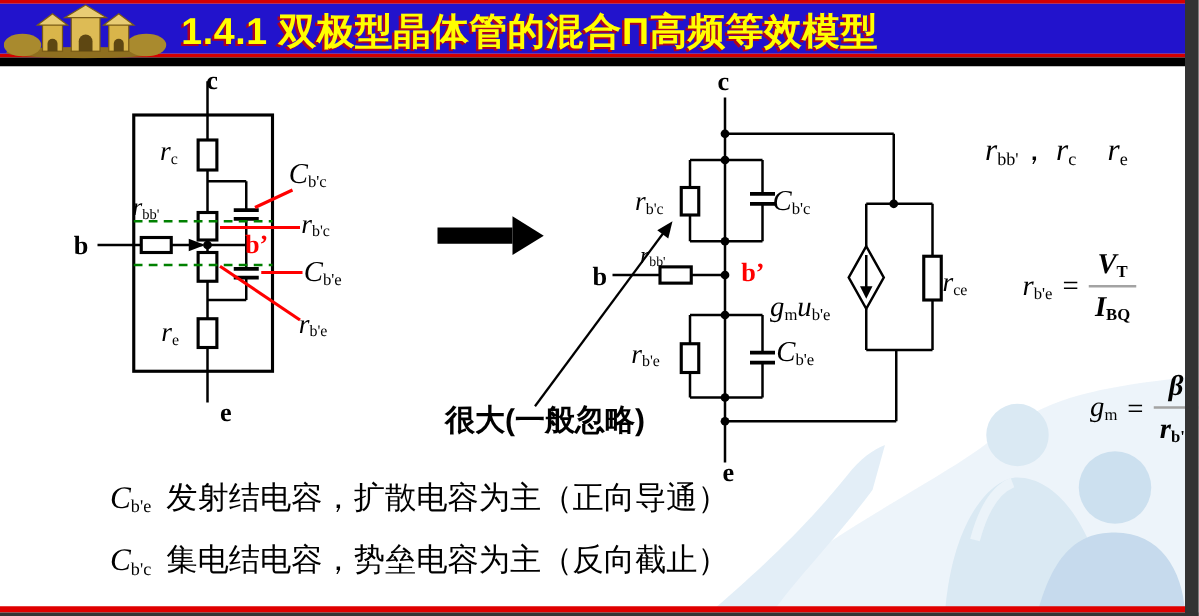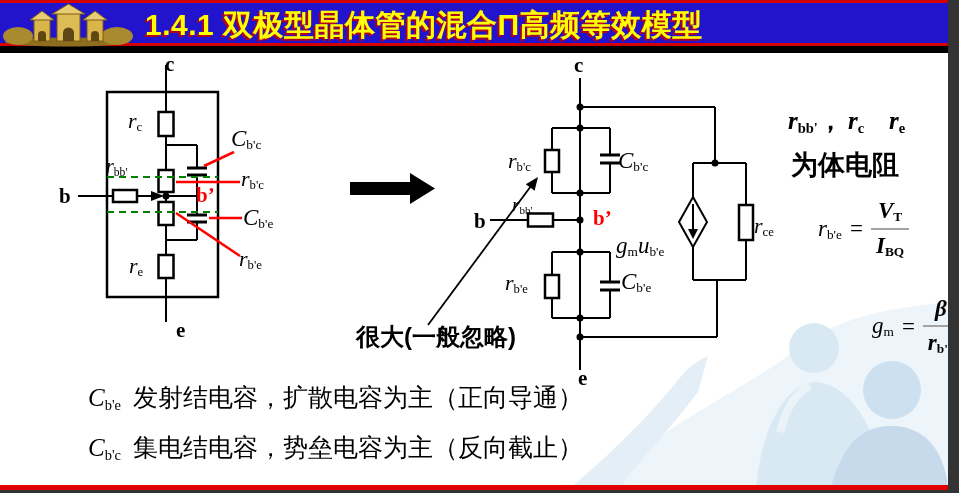--- a/index.html
+++ b/index.html
@@ -205,24 +205,23 @@
   <div class="lbl term" style="left:474px;top:211px;"><span>b</span></div>
   <div class="lbl term red" style="left:593px;top:208px;"><span>b’</span></div>
   <div class="lbl" style="left:616px;top:218px;font-size:23px;margin-top:16px;"><i>g</i><sub>m</sub><i>u</i><sub>b'e</sub></div>
   <div class="lbl" style="left:754px;top:215px;font-size:22px;"><i>r</i><sub>ce</sub></div>
   <div class="lbl" style="left:505px;top:272px;font-size:22px;"><i>r</i><sub>b'e</sub></div>
   <div class="lbl" style="left:621px;top:270px;font-size:23px;"><i>C</i><sub>b'e</sub></div>
   <div class="lbl term" style="left:578px;top:368px;"><span>e</span></div>
 
   <div class="lbl cjk-bold" style="left:356px;top:325px;font-size:24px;">很大(一般忽略)</div>
 
-  <div class="lbl" style="left:788px;top:108px;font-size:25px;font-weight:bold;">
+  <div class="lbl" style="left:788px;top:108px;font-size:25px;font-weight:normal;">
     <i>r</i><sub>bb'</sub><span>，</span> <i>r</i><sub>c</sub> <i>r</i><sub>e</sub>
   </div>
-  <div class="lbl cjk-bold" style="left:791px;top:152px;font-size:27px;">为体电阻</div>
 
   <div class="formula" style="left:818px;top:198px;">
     <span><i>r</i><sub>b'e</sub></span>
     <span>=</span>
     <span class="frac">
       <span class="num"><i>V</i><sub>T</sub></span>
       <span class="den"><i>I</i><sub>BQ</sub></span>
     </span>
   </div>
 

